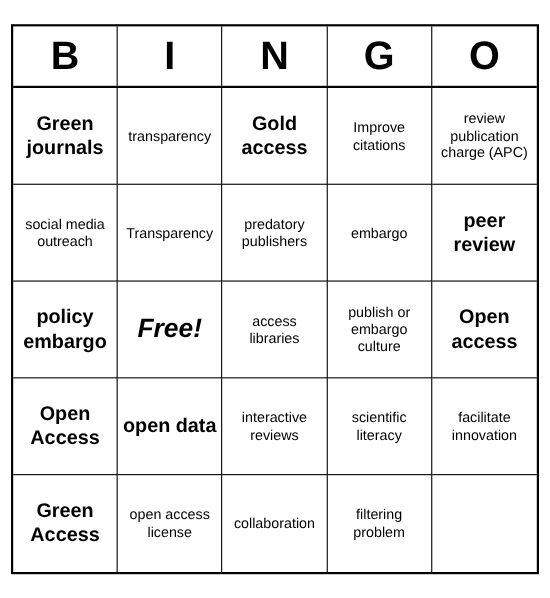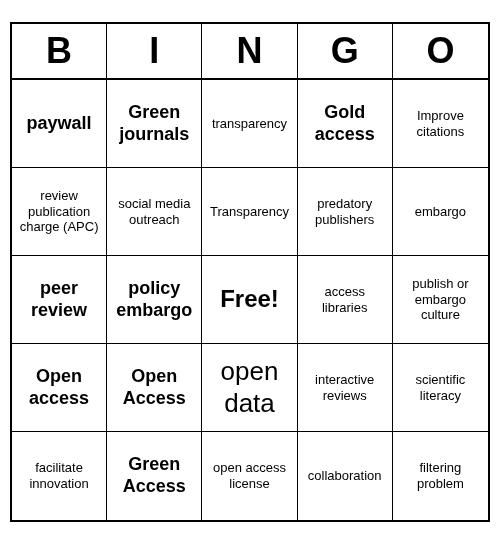--- a/index.html
+++ b/index.html
@@ -70,40 +70,40 @@
     }
 
     .cell-large {
       font-size: 18px;
       font-weight: bold;
     }
 
     .cell-free {
       font-size: 24px;
       font-weight: bold;
+      font-style: italic;
     }
 
     .cell-open-data {
-      font-size: 26px;
-      font-weight: normal;
+      font-size: 18px;
+      font-weight: bold;
     }
   </style>
 </head>
 <body>
 
 <div class="bingo-card">
   <div class="bingo-header">
   <div class="bingo-letter">B</div>
       <div class="bingo-letter">I</div>
       <div class="bingo-letter">N</div>
       <div class="bingo-letter">G</div>
       <div class="bingo-letter">O</div>
     </div>
   <div class="bingo-grid">
-  <div class="bingo-cell cell-large">paywall</div>
       <div class="bingo-cell cell-large">Green journals</div>
       <div class="bingo-cell">transparency</div>
       <div class="bingo-cell cell-large">Gold access</div>
       <div class="bingo-cell">Improve citations</div>
       <div class="bingo-cell">review publication charge (APC)</div>
       <div class="bingo-cell">social media outreach</div>
       <div class="bingo-cell">Transparency</div>
       <div class="bingo-cell">predatory publishers</div>
       <div class="bingo-cell">embargo</div>
       <div class="bingo-cell cell-large">peer review</div>

